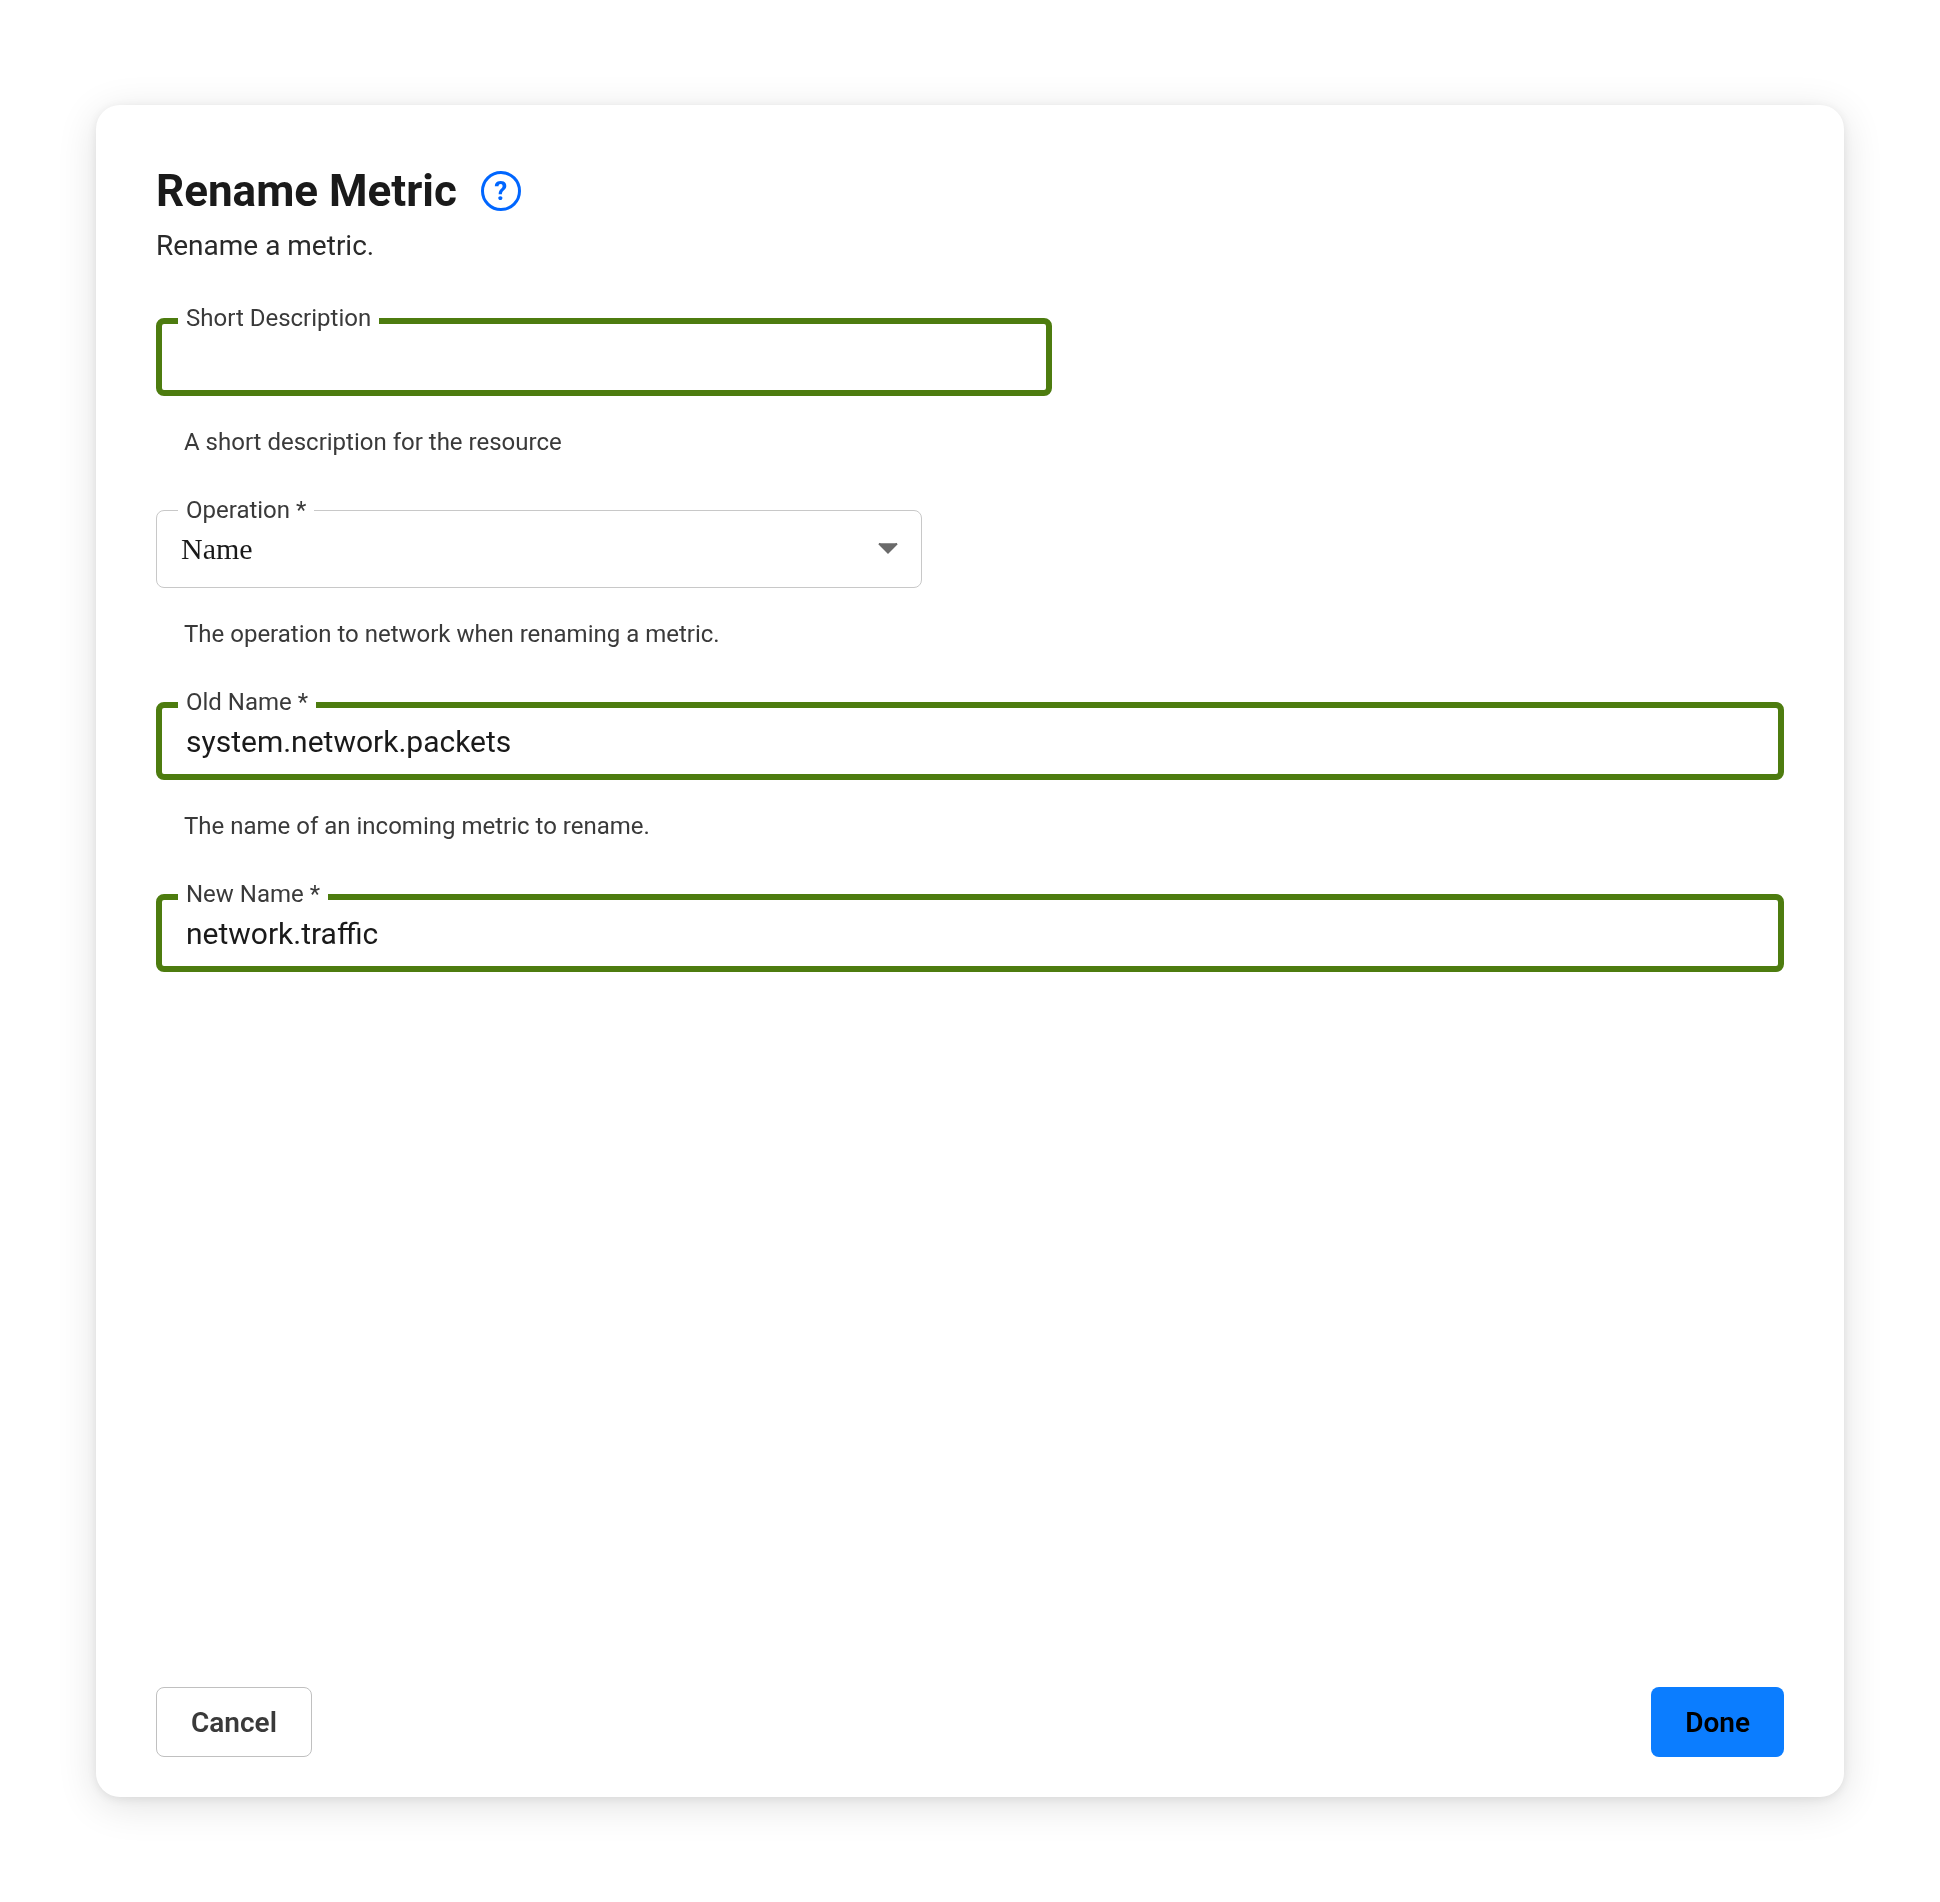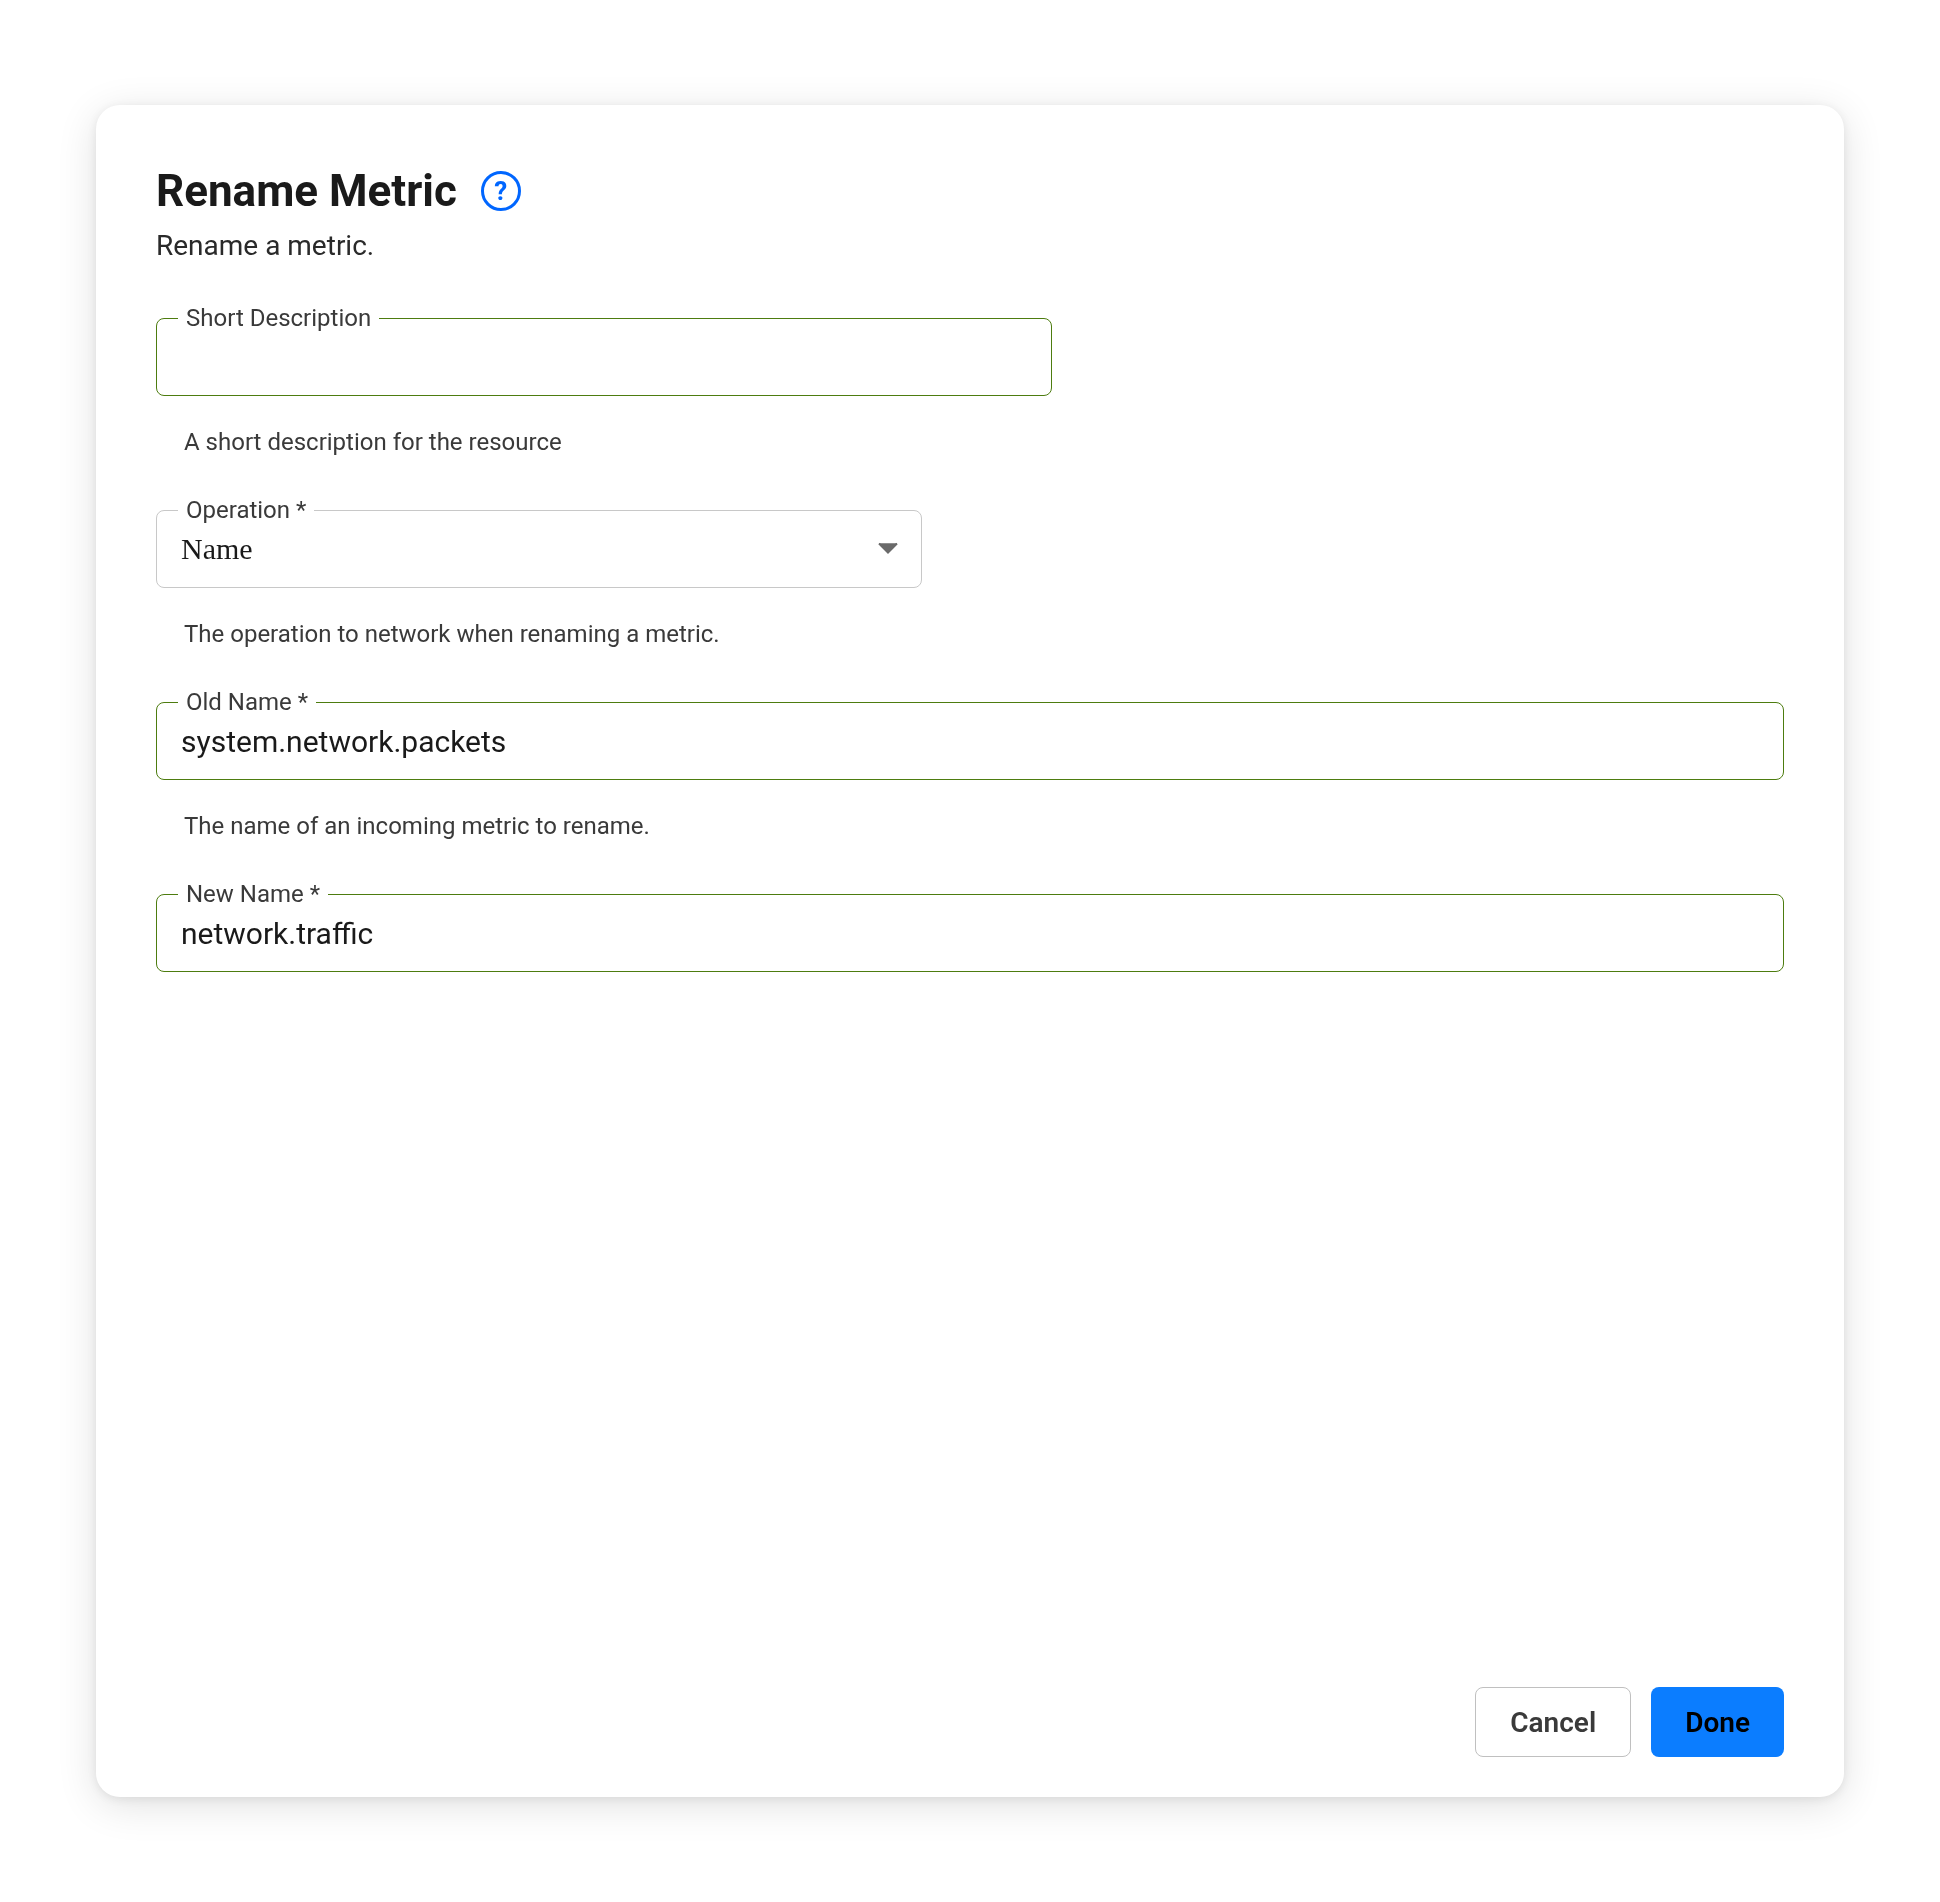--- a/index.html
+++ b/index.html
@@ -70,21 +70,21 @@
       left: 22px;
       background: #ffffff;
       padding: 0 8px;
       font-size: 24px;
       color: #3a3a3a;
       z-index: 1;
     }
     .text-input {
       width: 100%;
       height: 78px;
-      border: 1px solid #4d7c0f;
+      border: 6px solid #4d7c0f;
       border-radius: 8px;
       padding: 0 24px;
       font-size: 30px;
       color: #1a1a1a;
       background: #ffffff;
       font-family: inherit;
       outline: none;
     }
     .text-input.short {
       width: 896px;
@@ -122,22 +122,22 @@
       height: 12px;
     }
     .helper-text {
       font-size: 24px;
       color: #3a3a3a;
       margin-top: 32px;
       margin-left: 28px;
     }
     .footer {
       display: flex;
-      justify-content: flex-end;
-      gap: 20px;
+      justify-content: space-between;
+      gap: 4px;
       margin-top: auto;
       padding-top: 40px;
     }
     .btn {
       height: 70px;
       padding: 0 34px;
       border-radius: 8px;
       font-size: 28px;
       font-weight: 600;
       cursor: pointer;

